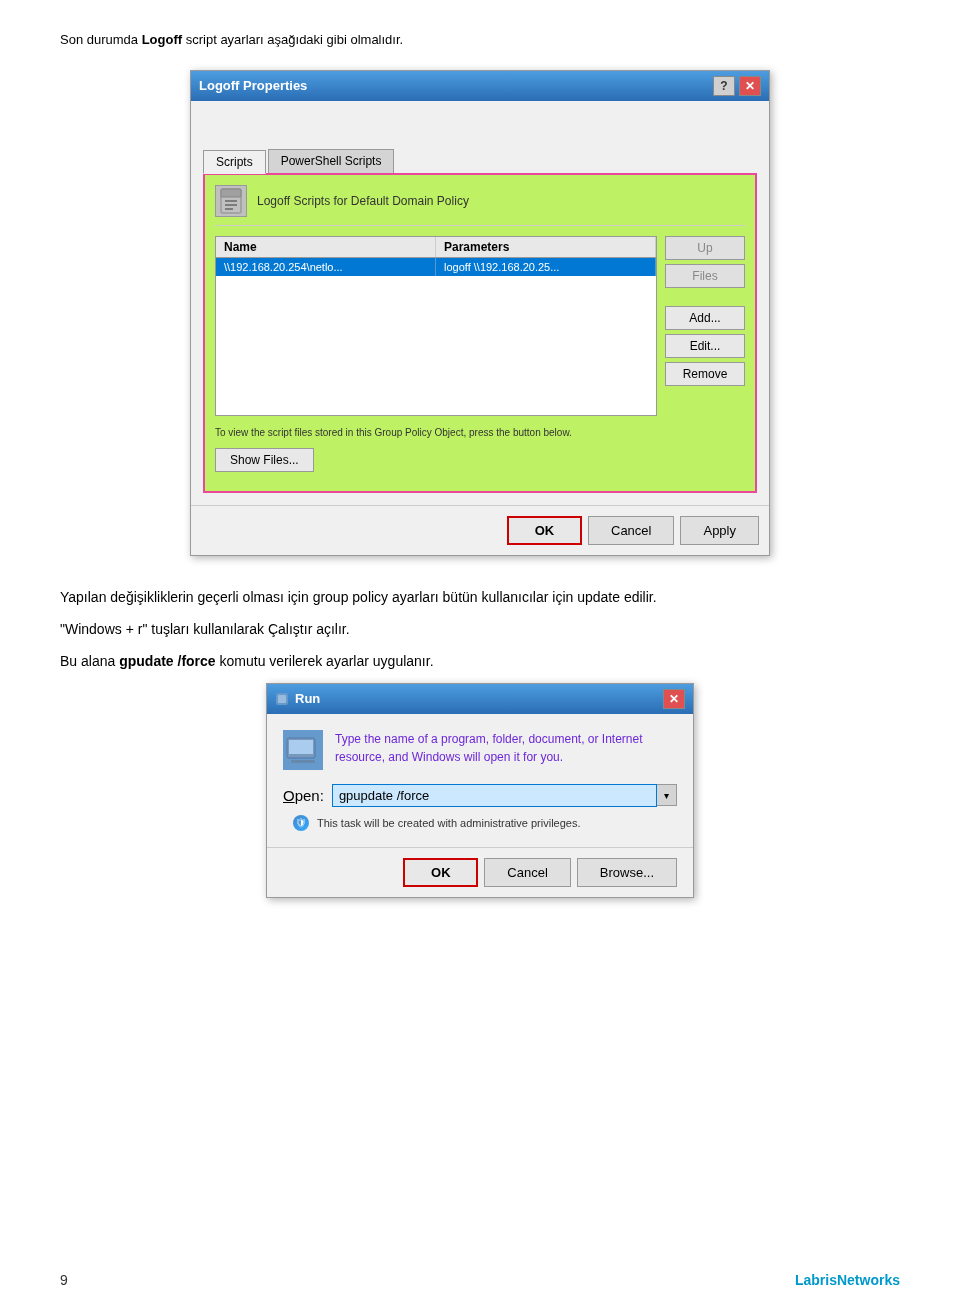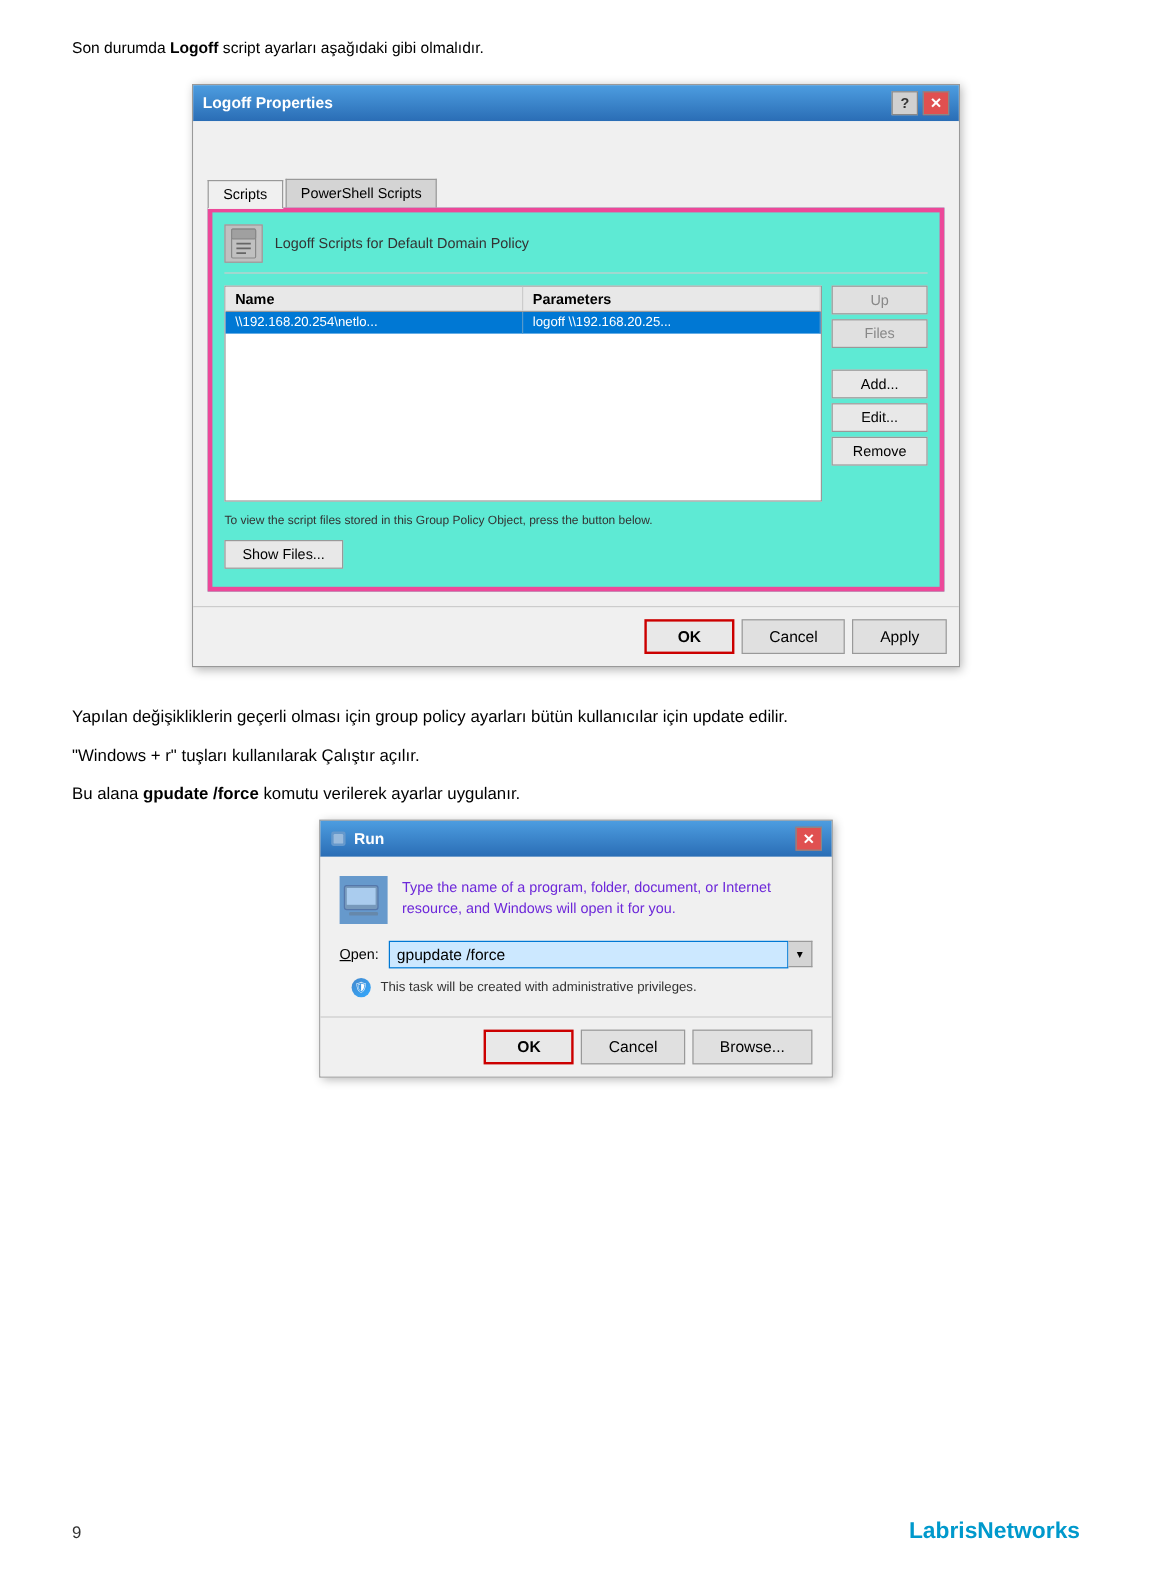--- a/index.html
+++ b/index.html
@@ -65,21 +65,21 @@
       color: #333;
     }
     .titlebar-btn.close { background: #e05050; color: #fff; }
     .titlebar-btn.question { background: #d0d0d0; color: #333; }
     .dialog-body {
       padding: 12px;
       background: #f0f0f0;
     }
 
     
-    .logoff-dialog { width: 640px; }
+    .logoff-dialog { width: 580px; }
     .logoff-tabs {
       display: flex;
       gap: 2px;
       margin-bottom: 0;
     }
     .tab {
       padding: 4px 12px;
       background: #d4d4d4;
       border: 1px solid #999;
       border-bottom: none;
@@ -88,22 +88,22 @@
       margin-top: 36px;
     }
     .tab.active {
       background: #f0f0f0;
       border-bottom: 1px solid #f0f0f0;
       z-index: 1;
       position: relative;
       top: 1px;
     }
     .tab-content {
-      border: 4px solid #ec4899;
-      background: #5eead4;
+      border: 2px solid #ec4899;
+      background: #bef264;
       padding: 10px;
       min-height: 320px;
       position: relative;
     }
     .logoff-header {
       display: flex;
       align-items: center;
       gap: 10px;
       margin-bottom: 10px;
       padding-bottom: 8px;
@@ -254,21 +254,21 @@
       line-height: 1.5;
       flex: 1;
     }
     .run-open-row {
       display: flex;
       align-items: center;
       gap: 8px;
       margin-bottom: 8px;
     }
     .run-open-label {
-      font-size: 12px;
+      font-size: 15px;
       white-space: nowrap;
     }
     .run-input-wrapper {
       flex: 1;
       display: flex;
       align-items: center;
     }
     .run-input {
       flex: 1;
       padding: 3px 6px;
@@ -317,21 +317,21 @@
       position: absolute;
       bottom: 20px;
       left: 0; right: 0;
       display: flex;
       justify-content: space-between;
       align-items: center;
       padding: 0 60px;
       font-size: 14px;
     }
     .page-number { color: #333; }
-    .branding { color: #0099cc; font-weight: bold; font-size: 19px; }
+    .branding { color: #0099cc; font-weight: bold; font-size: 14px; }
   </style>
 </head>
 <body>
 
 <div class="page-content">
   <p class="intro-text">
     <span>Son durumda </span><strong>Logoff</strong><span> script ayarları aşağıdaki gibi olmalıdır.</span>
   </p>
 
   <div class="dialog-wrapper">

